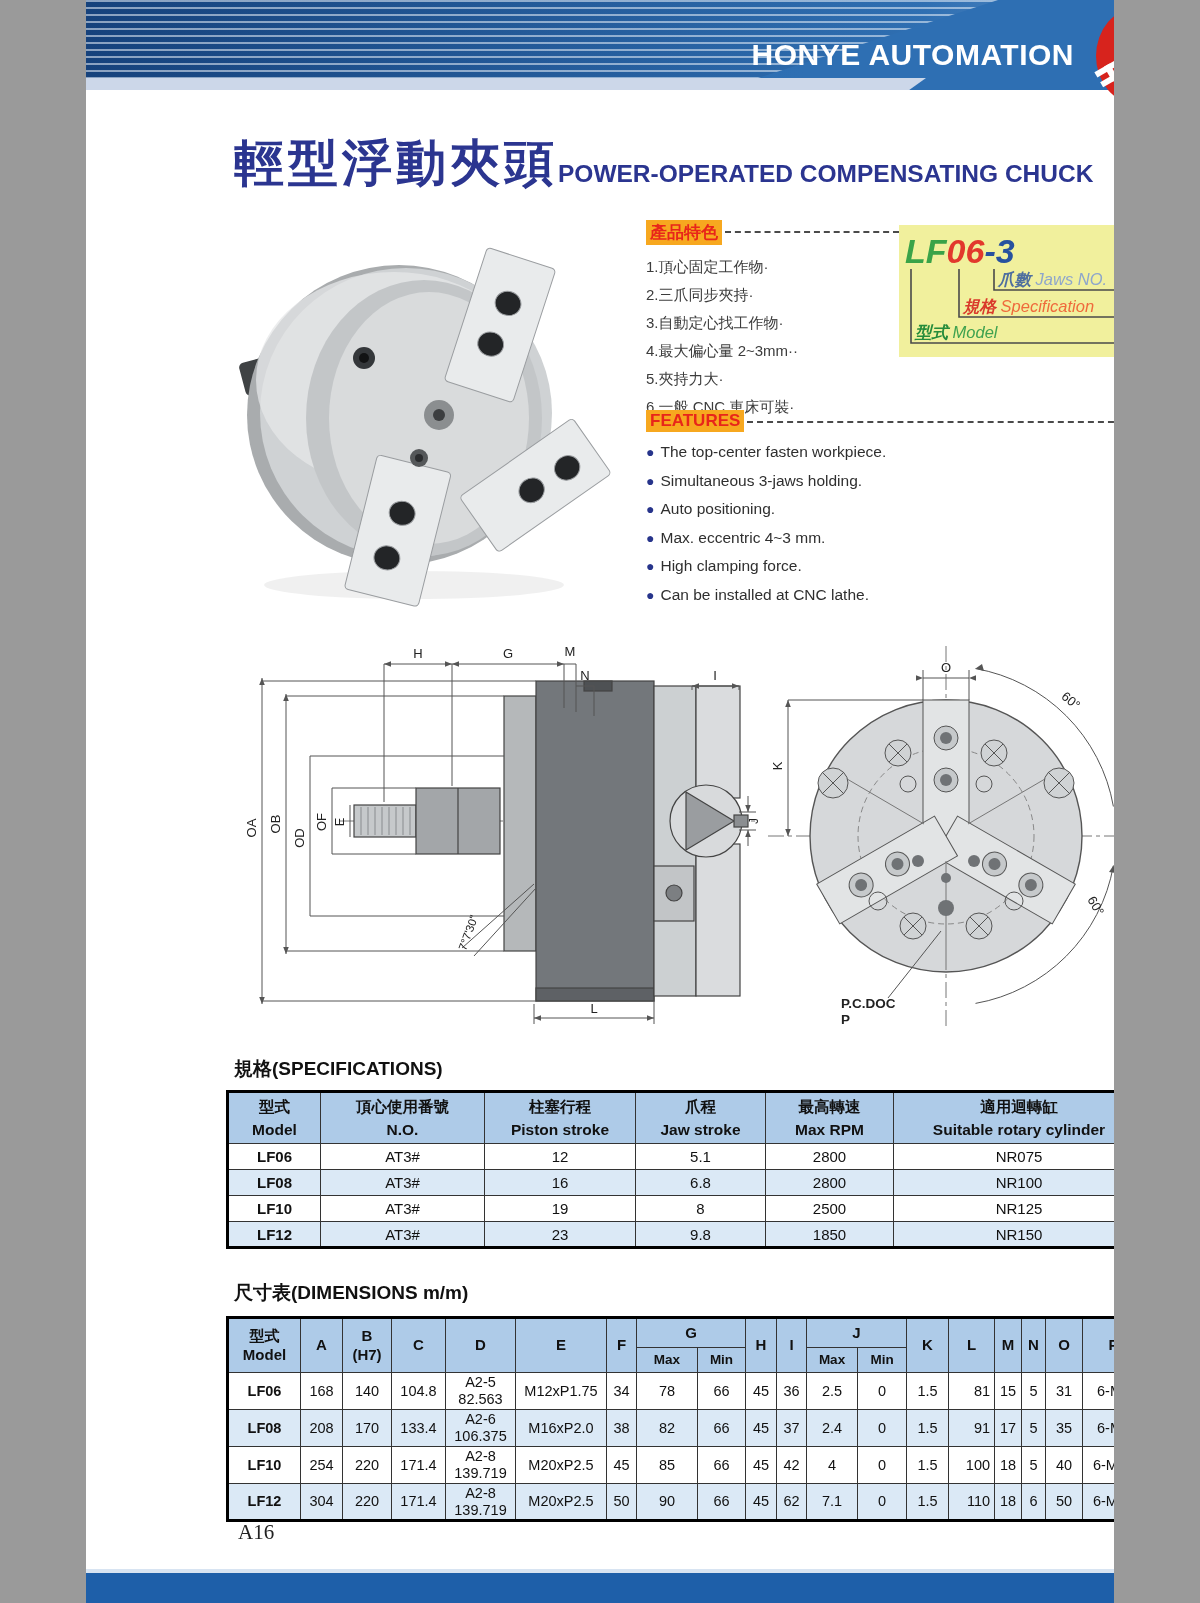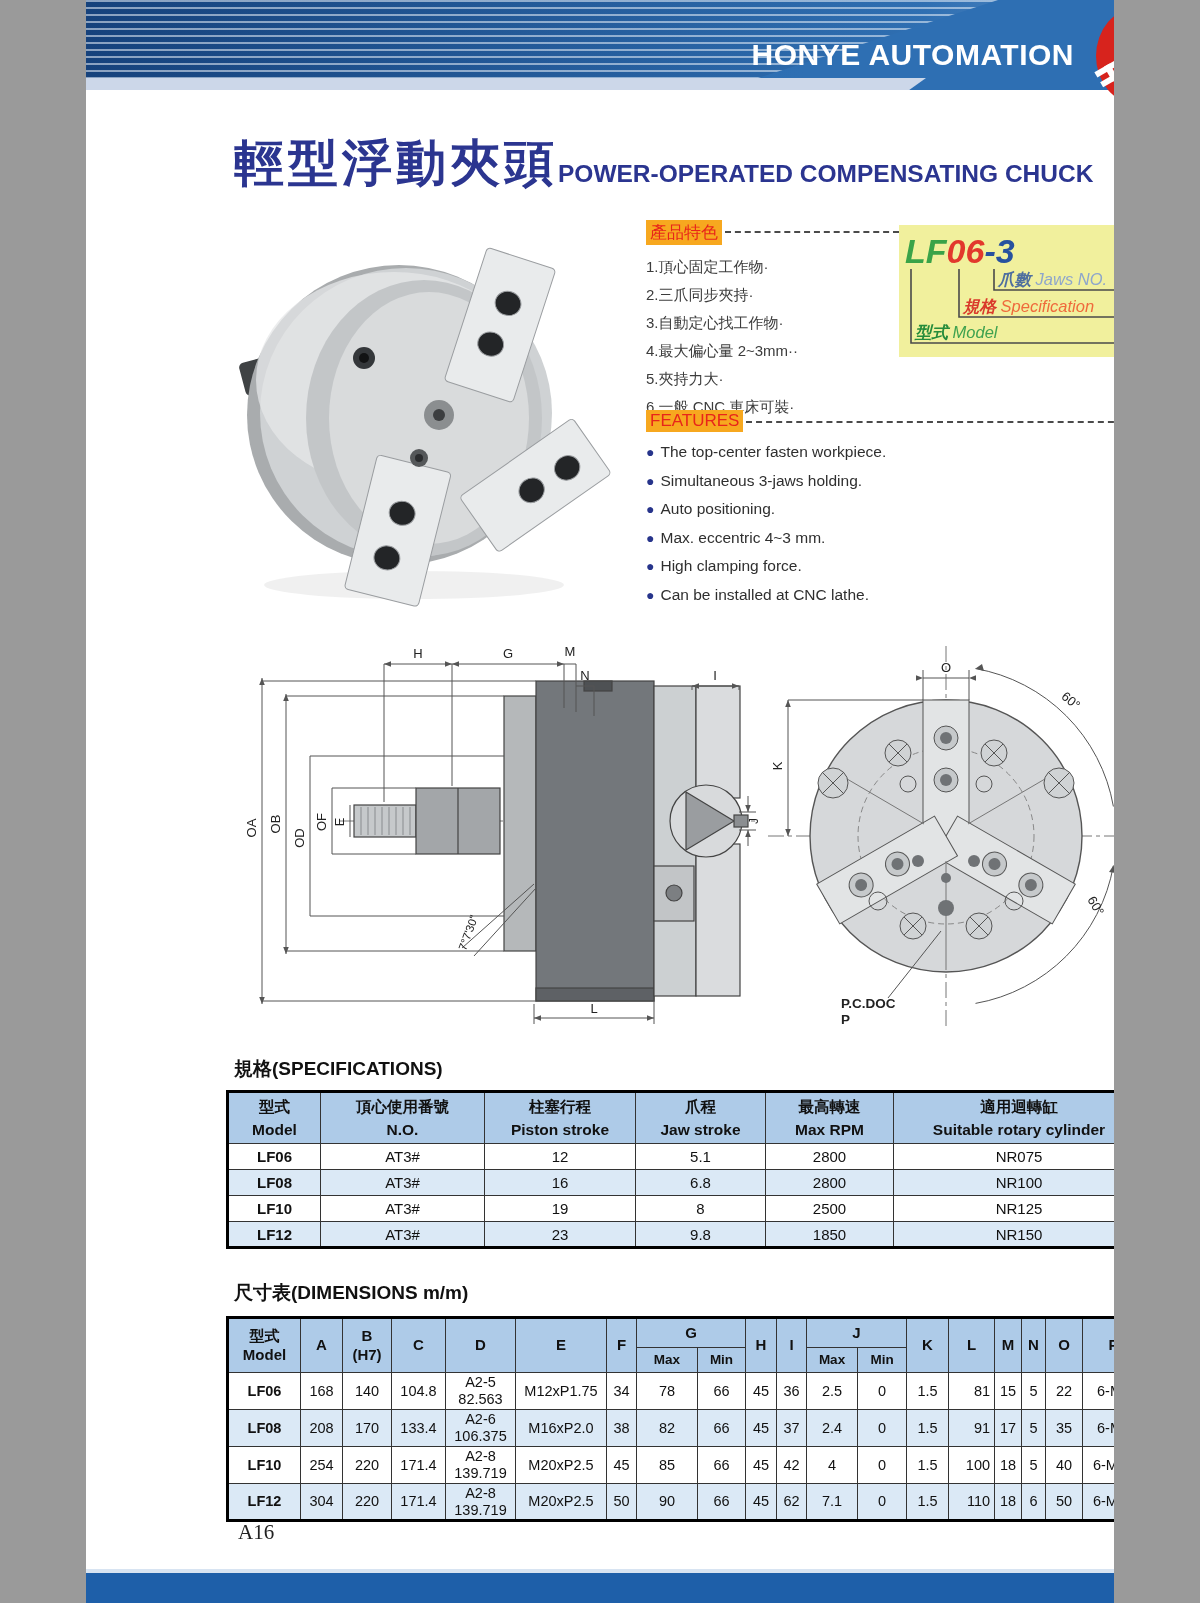--- a/index.html
+++ b/index.html
@@ -22,21 +22,21 @@
 .logo { position:absolute; top:6px; left:1008px; width:86px; height:100px; }
 
 
 .title-cn { position:absolute; left:148px; top:130px; font-size:50px; font-weight:bold; color:#2b3590;
             letter-spacing:4px; }
 .title-en { position:absolute; left:472px; top:160px; font-size:24.5px; font-weight:bold; color:#2b3590; }
 
 
 .block { position:absolute; }
 .head-row { display:flex; align-items:flex-start; }
-.chip { background:#f7a81f; color:#e8251a; font-weight:normal; font-size:17px; padding:1px 4px;
+.chip { background:#f7a81f; color:#e8251a; font-weight:bold; font-size:17px; padding:1px 4px;
         white-space:nowrap; }
 .dash { flex:1; border-top:2.5px dashed #4a4a4a; margin-top:11px; margin-left:3px; }
 .cn-list { margin-top:8px; list-style:none; }
 .cn-list li { font-size:15px; color:#3c3c3c; line-height:28px; }
 .en-list { margin-top:6px; list-style:none; }
 .en-list li { font-size:15.5px; color:#2f2f2f; line-height:28.5px; }
 .en-list .bullet { color:#27348b; margin-right:6px; font-size:14px; }
 
 
 .model-box { position:absolute; left:813px; top:225px; width:224px; height:132px; background:#f1f09d;font-style:italic; }
@@ -522,21 +522,21 @@
           <td>78</td>
           <td>66</td>
           <td>45</td>
           <td>36</td>
           <td>2.5</td>
           <td>0</td>
           <td>1.5</td>
           <td>81</td>
           <td>15</td>
           <td>5</td>
-          <td>22</td>
+          <td>31</td>
           <td>6-M8</td>
         </tr>
         <tr>
           <td>LF08</td>
           <td>208</td>
           <td>170</td>
           <td>133.4</td>
           <td>A2-6
 106.375</td>
           <td>M16xP2.0</td>

